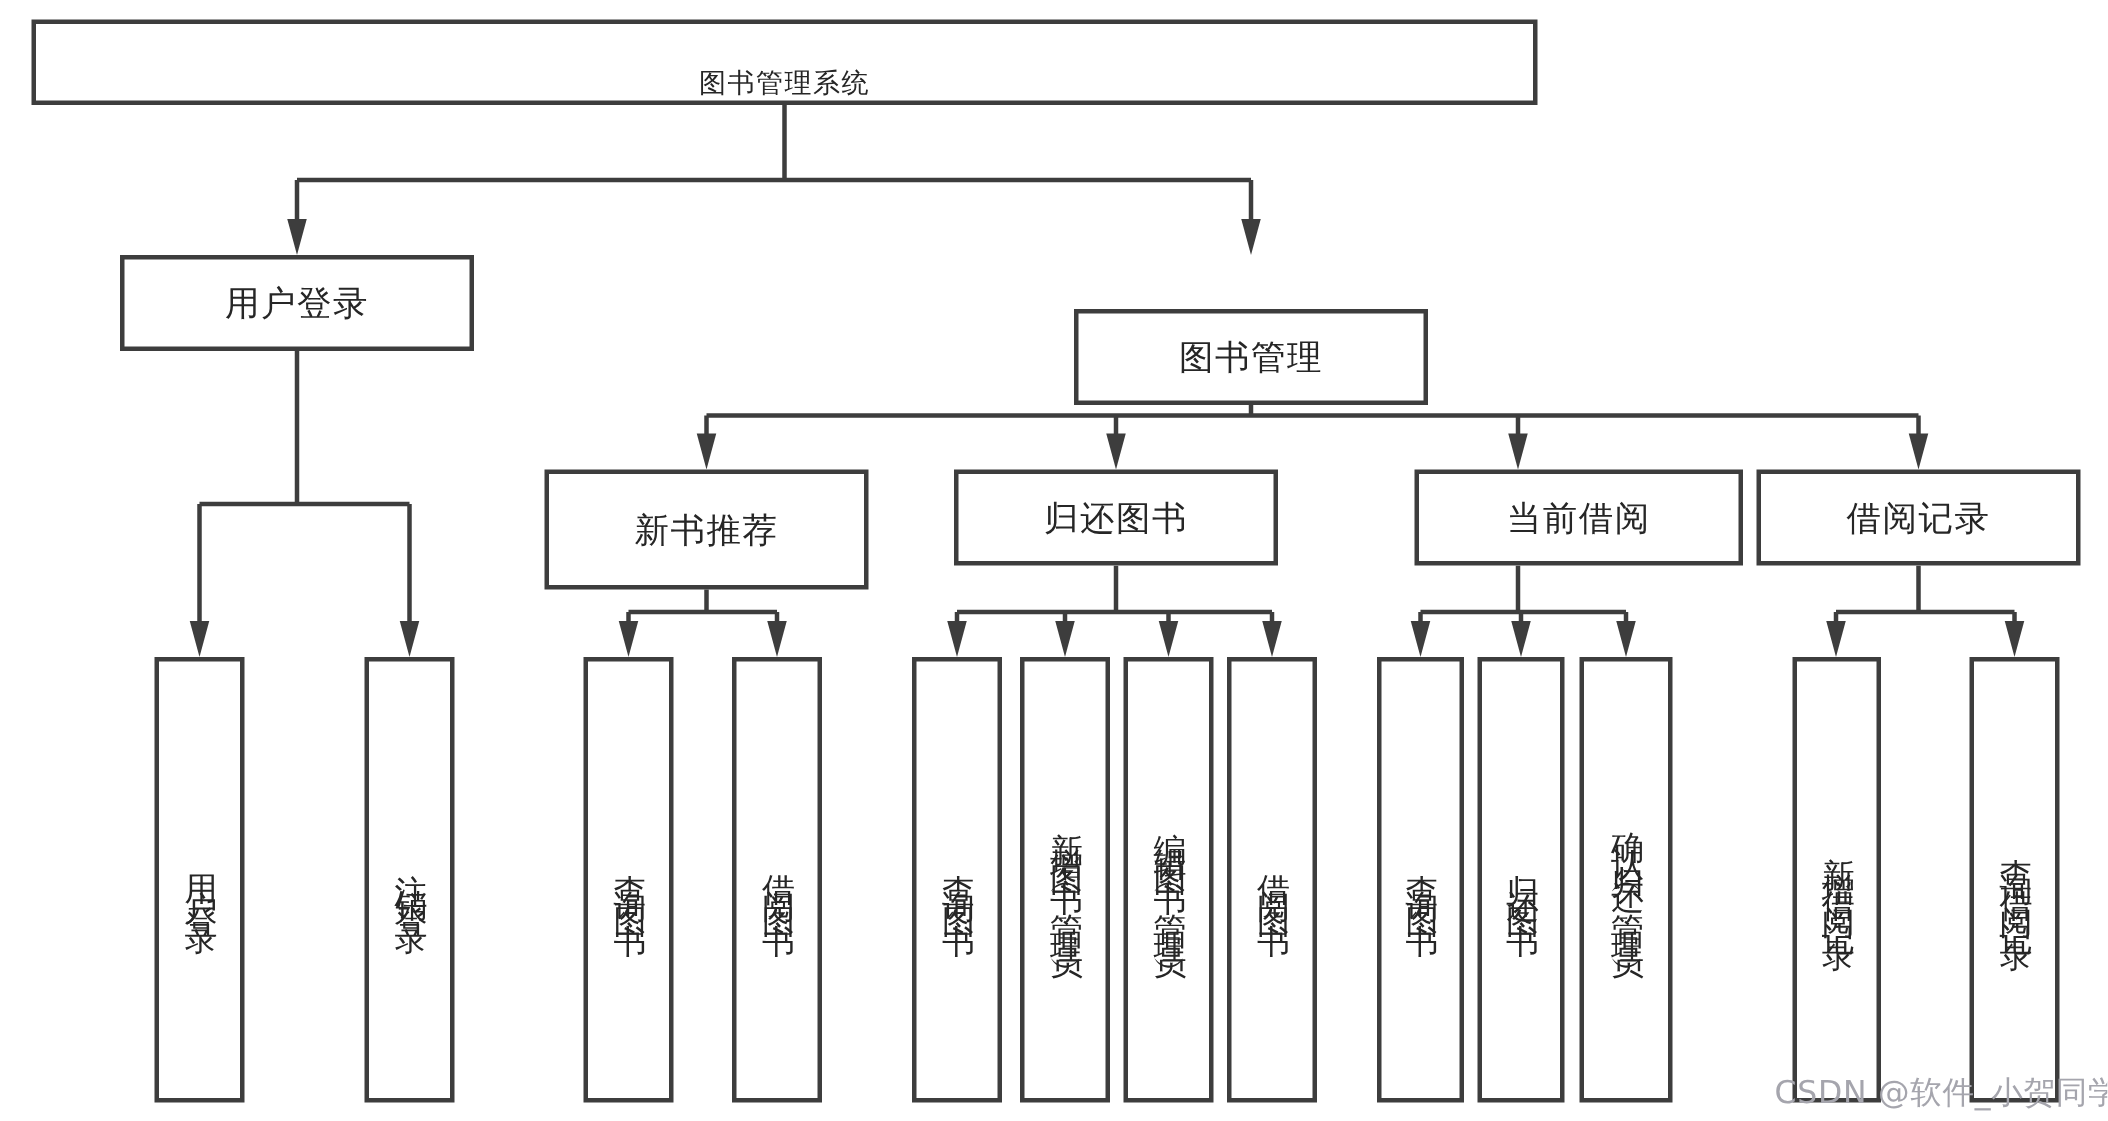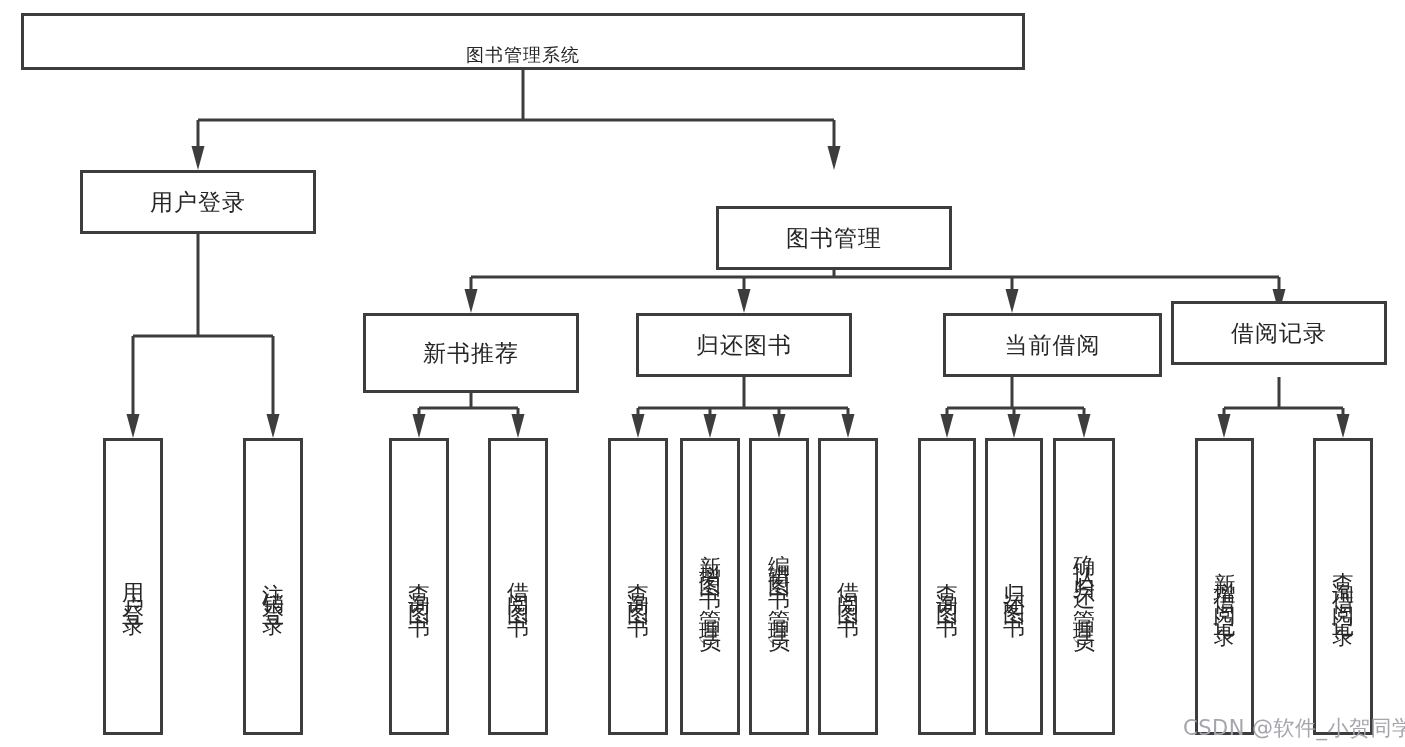--- a/index.html
+++ b/index.html
@@ -122,21 +122,21 @@
 
   <div class="node hlabel" style="left:363px;top:313px;width:216px;height:80px;">
     <span>新书推荐</span>
   </div>
   <div class="node hlabel" style="left:636px;top:313px;width:216px;height:64px;">
     <span>归还图书</span>
   </div>
   <div class="node hlabel" style="left:903px;top:313px;width:219px;height:64px;margin-left:40px;">
     <span>当前借阅</span>
   </div>
-  <div class="node hlabel" style="left:1171px;top:301px;width:216px;height:64px;">
+  <div class="node hlabel" style="left:1171px;top:313px;width:216px;height:64px;">
     <span>借阅记录</span>
   </div>
 
   <div class="node vnode" style="left:103px;top:438px;width:60px;height:297px;">
     <span>用户登录</span>
   </div>
   <div class="node vnode" style="left:243px;top:438px;width:60px;height:297px;">
     <span>注销登录</span>
   </div>
 

